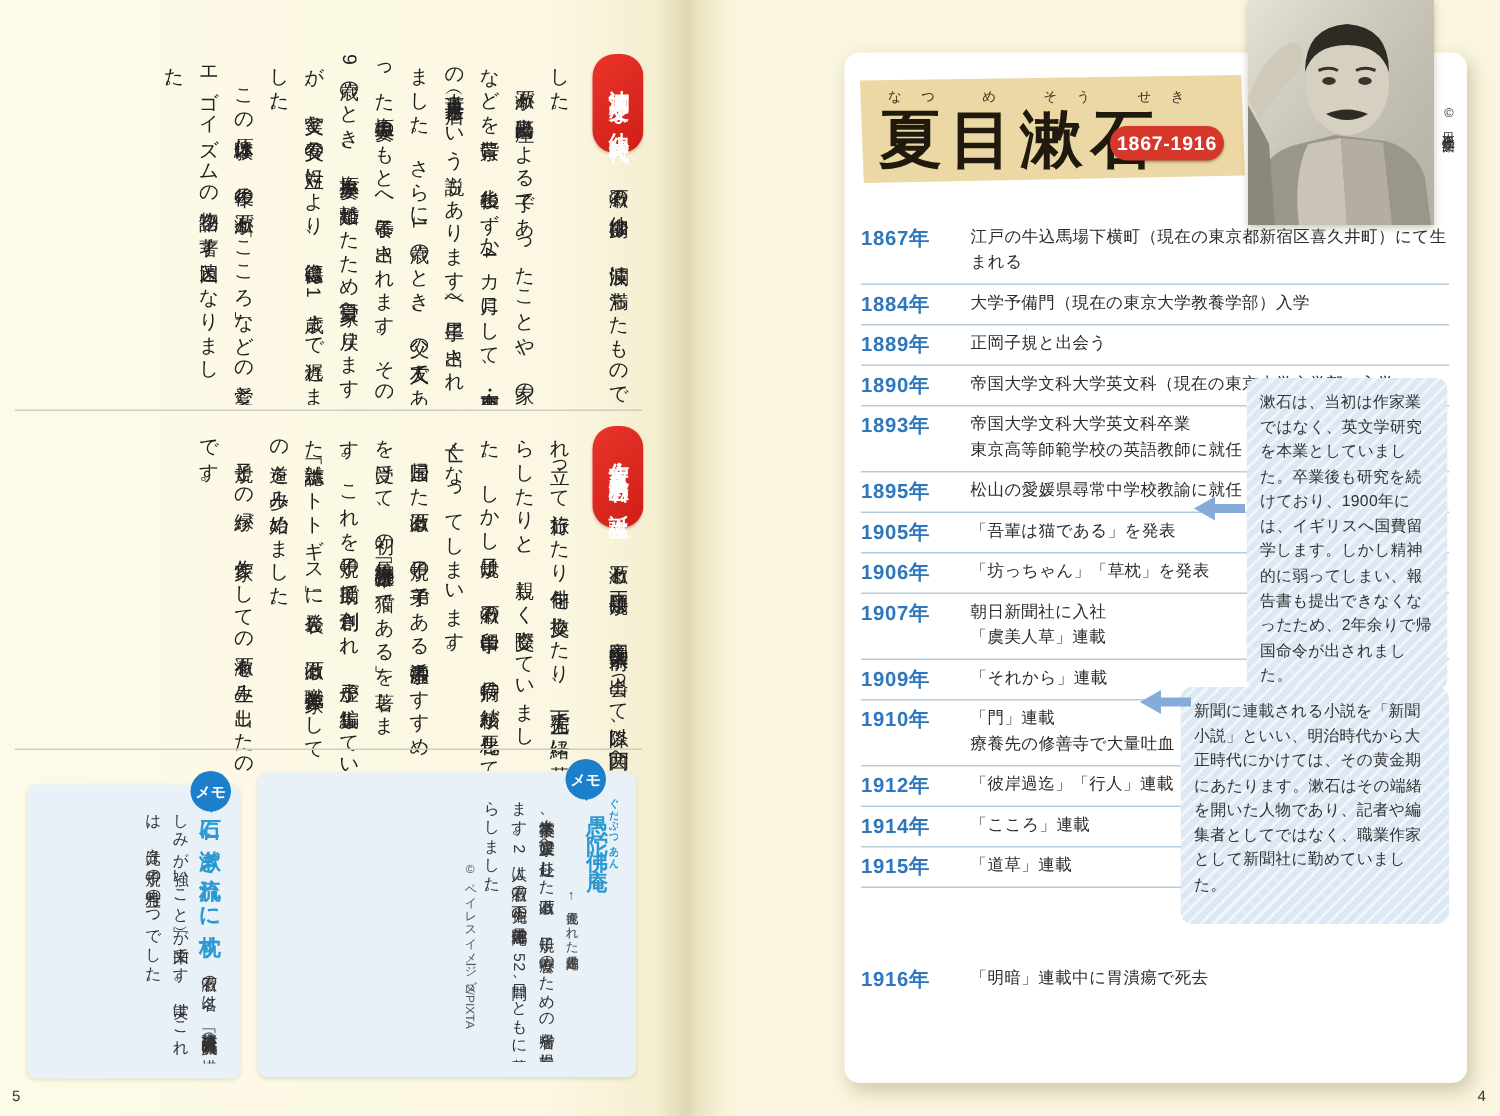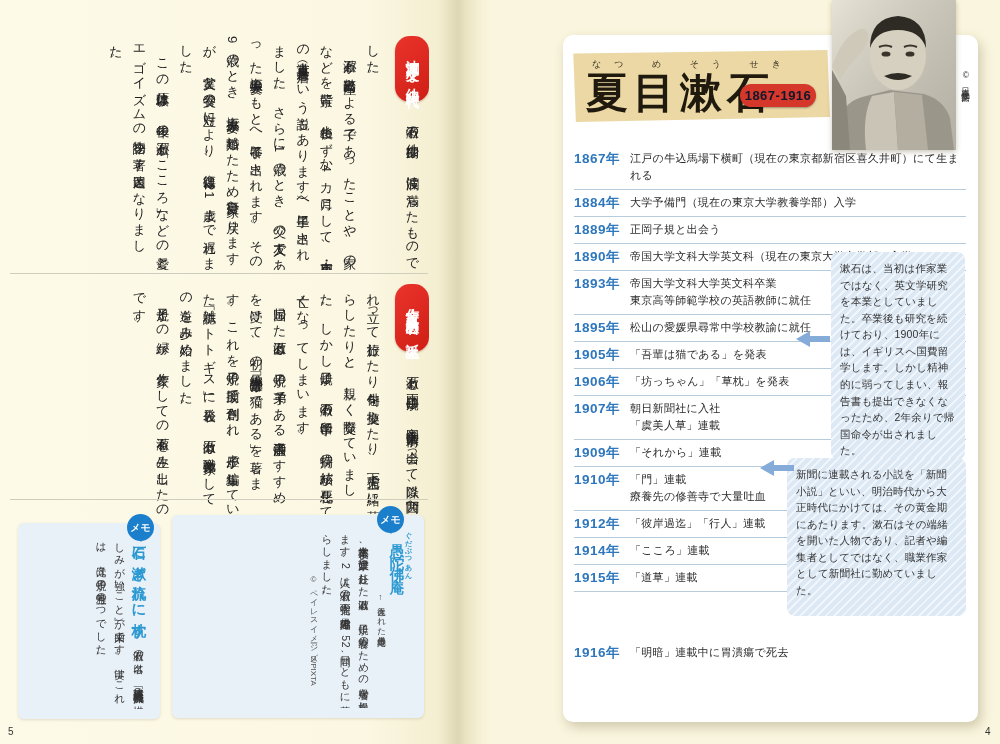--- a/index.html
+++ b/index.html
@@ -46,31 +46,31 @@
     border:4px solid transparent;border-top:6px solid #1C7FCB;}
   #memo1 .memo-badge{right:6px;}
   #memo2 .memo-badge{right:20px;}
 
   
   .panel{position:absolute;left:103px;top:35px;width:415px;height:687px;background:#fff;
     border-radius:10px;box-shadow:3px 5px 12px rgba(95,85,40,.28);}
   .banner{position:absolute;left:112px;top:50px;width:258px;height:72px;background:#EBD8A4;
     clip-path:polygon(0.5% 5%,99% 0%,100% 93%,1.5% 100%);
     display:flex;flex-direction:column;align-items:flex-start;justify-content:center;padding-left:14px;box-sizing:border-box;z-index:2;}
-  .banner-reading{font-size:9px;color:#3A3222;letter-spacing:13px;margin:0 0 1px 6px;}
+  .banner-reading{font-size:9px;color:#3A3222;letter-spacing:13px;margin:0 0 1px 6px;font-family:Liberation Mono, monospace;}
   .banner-title{font-size:42px;font-weight:bold;color:#201A0E;letter-spacing:5px;line-height:1;}
   .badge{position:absolute;left:280px;top:84px;width:76px;height:23px;background:#D5372B;border-radius:12px;
-    color:#0f172a;font-weight:bold;font-size:13px;display:flex;align-items:center;justify-content:center;
+    color:#ffffff;font-weight:bold;font-size:13px;display:flex;align-items:center;justify-content:center;
     box-shadow:0 1px 2px rgba(0,0,0,.35);z-index:3;letter-spacing:.5px;}
   .photo{position:absolute;left:372px;top:0;width:124px;height:150px;z-index:4;box-shadow:0 2px 5px rgba(80,70,30,.3);}
   .photo svg{display:block;}
   .photo-credit{position:absolute;left:500px;top:70px;writing-mode:vertical-rl;font-size:8.5px;color:#333;z-index:4;letter-spacing:1px;}
 
   .timeline{position:absolute;left:114px;top:146px;width:392px;z-index:2;}
-  .trow{display:flex;align-items:flex-start;padding:4px 0 5px;border-bottom:1px solid #B6CCDC;}
+  .trow{display:flex;align-items:flex-start;padding:4px 0 5px;border-bottom:1px solid #B6CCDC;gap:17px;}
   .trow:last-child{border-bottom:none;margin-top:48px;}
   .yr{flex:0 0 56px;color:#2F77BC;font-size:13.5px;font-weight:bold;letter-spacing:.5px;line-height:17px;}
   .ev{font-size:11px;color:#2B2B2B;line-height:17px;letter-spacing:.3px;}
   .ev .l2{display:block;}
   .ev .l2:empty{display:none;}
 
   .bubble{position:absolute;background:#DCE9F5;border-radius:8px;padding:8px 9px;box-sizing:border-box;
     font-size:10.5px;line-height:1.58;color:#333;letter-spacing:.2px;z-index:5;
     background-image:repeating-linear-gradient(135deg,rgba(255,255,255,.55) 0 2px,rgba(255,255,255,0) 2px 6px);}
   #bubble1{left:371px;top:252px;width:134px;height:208px;}

